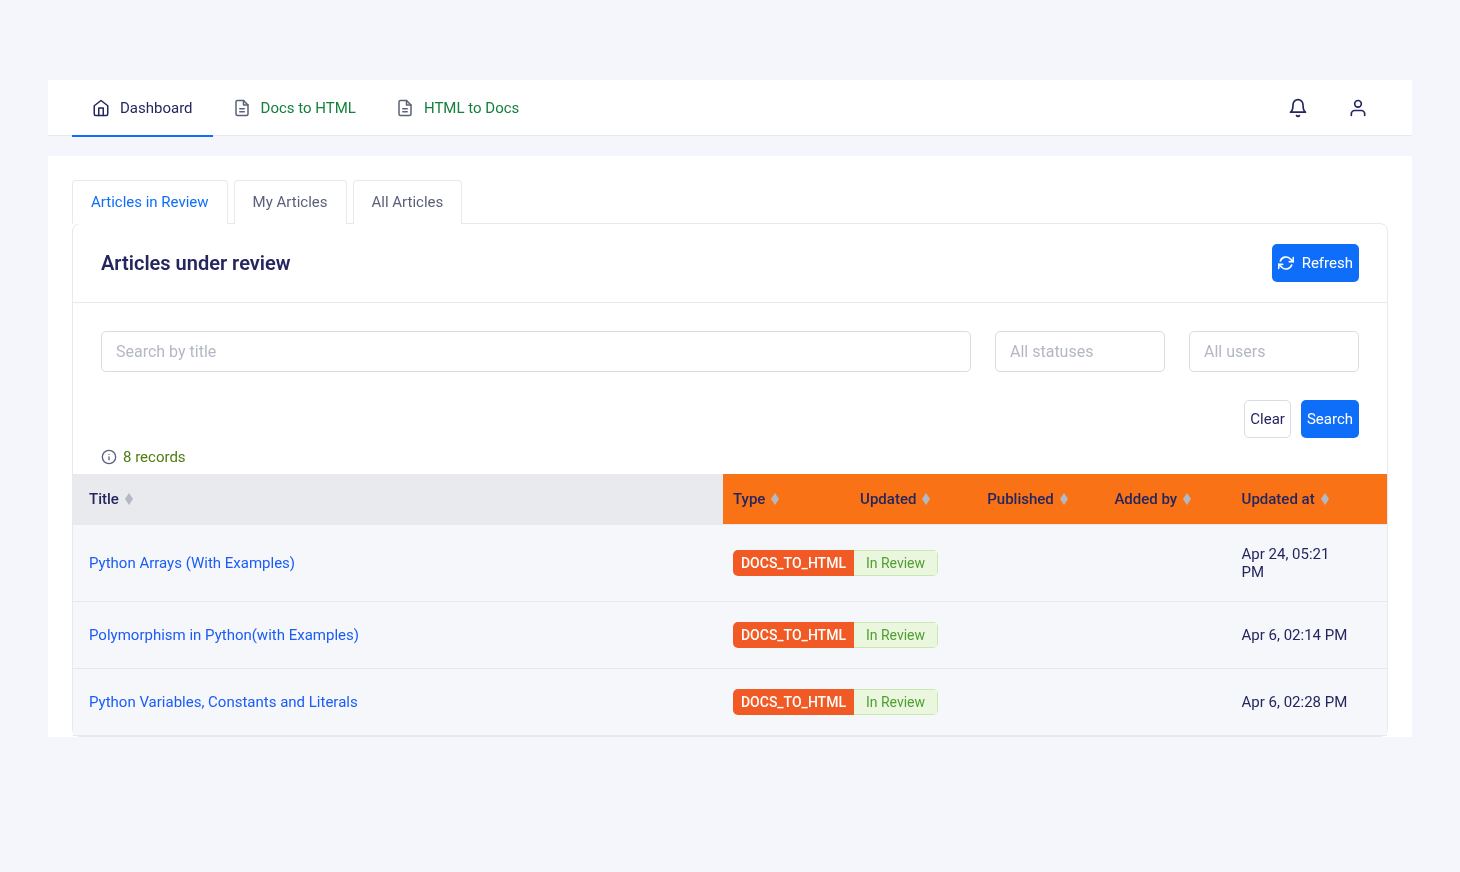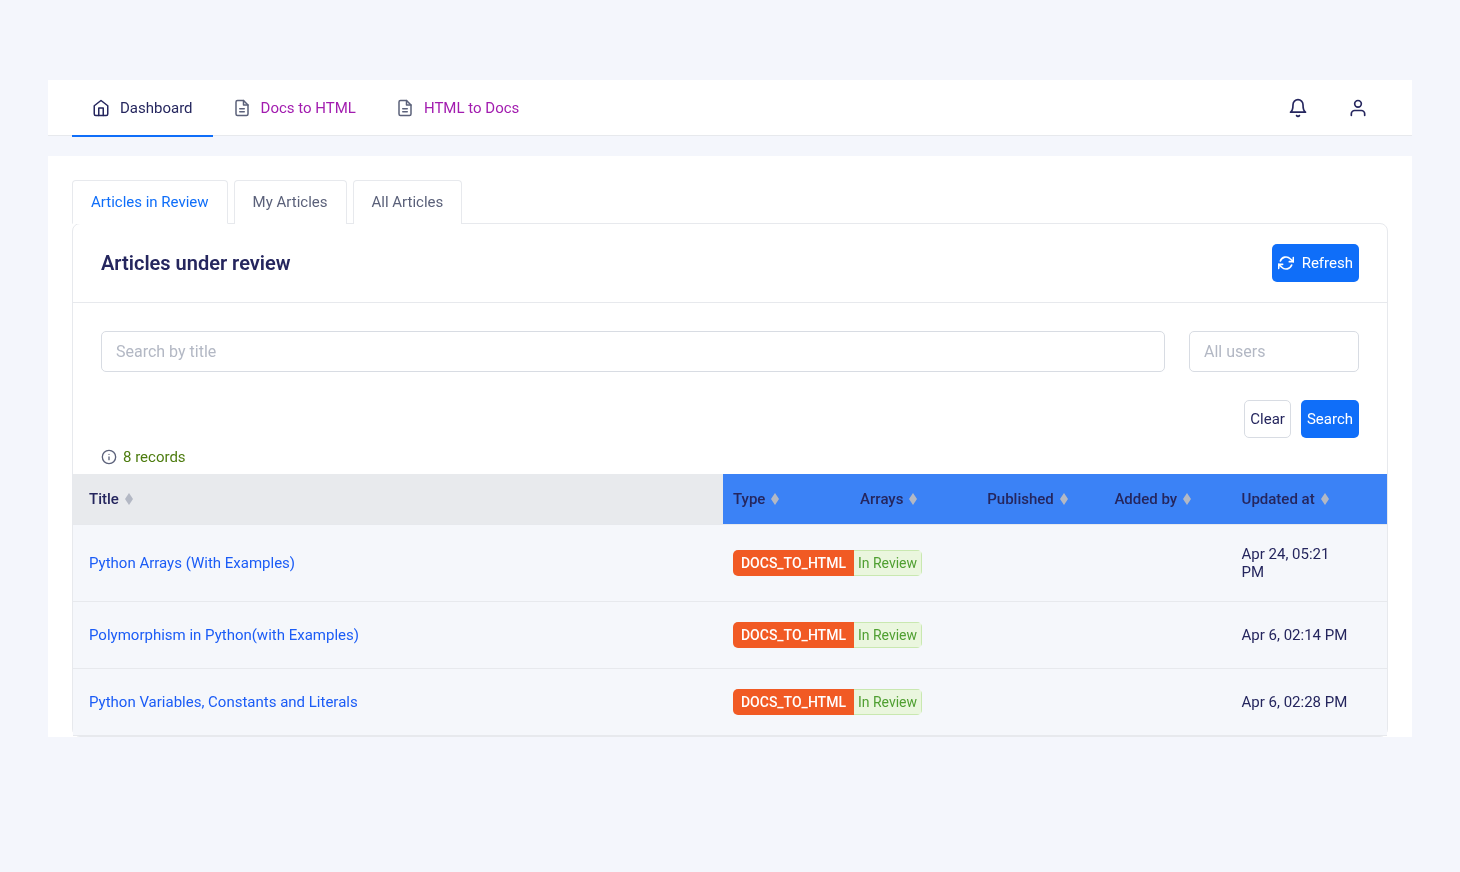--- a/index.html
+++ b/index.html
@@ -26,21 +26,21 @@
       border-bottom: 1px solid #e7e9ed;
       position: relative;
     }
     .nav-item {
       display: flex;
       align-items: center;
       gap: 10px;
       padding: 0 20px;
       height: 56px;
       cursor: pointer;
-      color: #a21caf;
+      color: #15803d;
       font-size: 15px;
       position: relative;
     }
     .nav-item.active {
       color: #25265e;
     }
     .nav-item.active::after {
       content: "";
       position: absolute;
       left: 0;
@@ -167,21 +167,21 @@
       padding: 0 28px 8px;
       color: #4d7c0f;
       font-size: 15px;
     }
     
     .table {
       width: 100%;
       border-collapse: collapse;
     }
     .table thead th {
-      background: #3b82f6;
+      background: #f97316;
       text-align: left;
       padding: 16px 10px;
       font-weight: 500;
       color: #25265e;
       font-size: 15px;
       border-bottom: 1px solid #e7e9ed;
     }
     .table thead th:first-child {
       padding-left: 16px;
       background: #e8eaed;
@@ -226,21 +226,21 @@
       background: #F15A24;
       color: #fff;
       padding: 5px 8px;
       font-weight: 500;
     }
     .badge-green {
       background: #eaf6de;
       color: #4F9F31;
       border: 1px solid #c9e8b0;
       border-left: none;
-      padding: 4px 4px;
+      padding: 4px 12px;
     }
     .table-scroll-wrap {
       position: relative;
       max-height: 230px;
       overflow-y: auto;
     }
     .col-title   { width: 46%; }
     .col-type    { width: 9%; }
     .col-status  { width: 9%; }
     .col-publish { width: 9%; }
@@ -321,20 +321,23 @@
                 <path d="M3.51 9a9 9 0 0 1 14.85-3.36L23 10M1 14l4.64 4.36A9 9 0 0 0 20.49 15"></path>
               </svg>
           </span>
           <span>Refresh</span>
         </button>
       </div>
 
       <div class="filter-row">
         <input class="input search-title" placeholder="Search by title" style="">
         <div class="select-like">
+          <span>All statuses</span>
+        </div>
+        <div class="select-like">
           <span>All users</span>
         </div>
       </div>
 
       <div class="action-row">
         <button class="btn btn-outline">Clear</button>
         <button class="btn btn-primary">Search</button>
       </div>
 
       <div class="records-info">
@@ -376,21 +379,21 @@
                   <span class="sort-arrows">
                     <svg width="8" height="6" viewBox="0 0 8 6">
                       <path d="M4 0L8 6H0z" fill="currentColor"></path>
                     </svg>
                     <svg width="8" height="6" viewBox="0 0 8 6">
                       <path d="M4 6L0 0h8z" fill="currentColor"></path>
                     </svg>
                   </span>
                 </span></th>
             <th><span class="th-inner">
-                  <span>Arrays</span>
+                  <span>Updated</span>
                   <span class="sort-arrows">
                     <svg width="8" height="6" viewBox="0 0 8 6">
                       <path d="M4 0L8 6H0z" fill="currentColor"></path>
                     </svg>
                     <svg width="8" height="6" viewBox="0 0 8 6">
                       <path d="M4 6L0 0h8z" fill="currentColor"></path>
                     </svg>
                   </span>
                 </span></th>
             <th><span class="th-inner">

